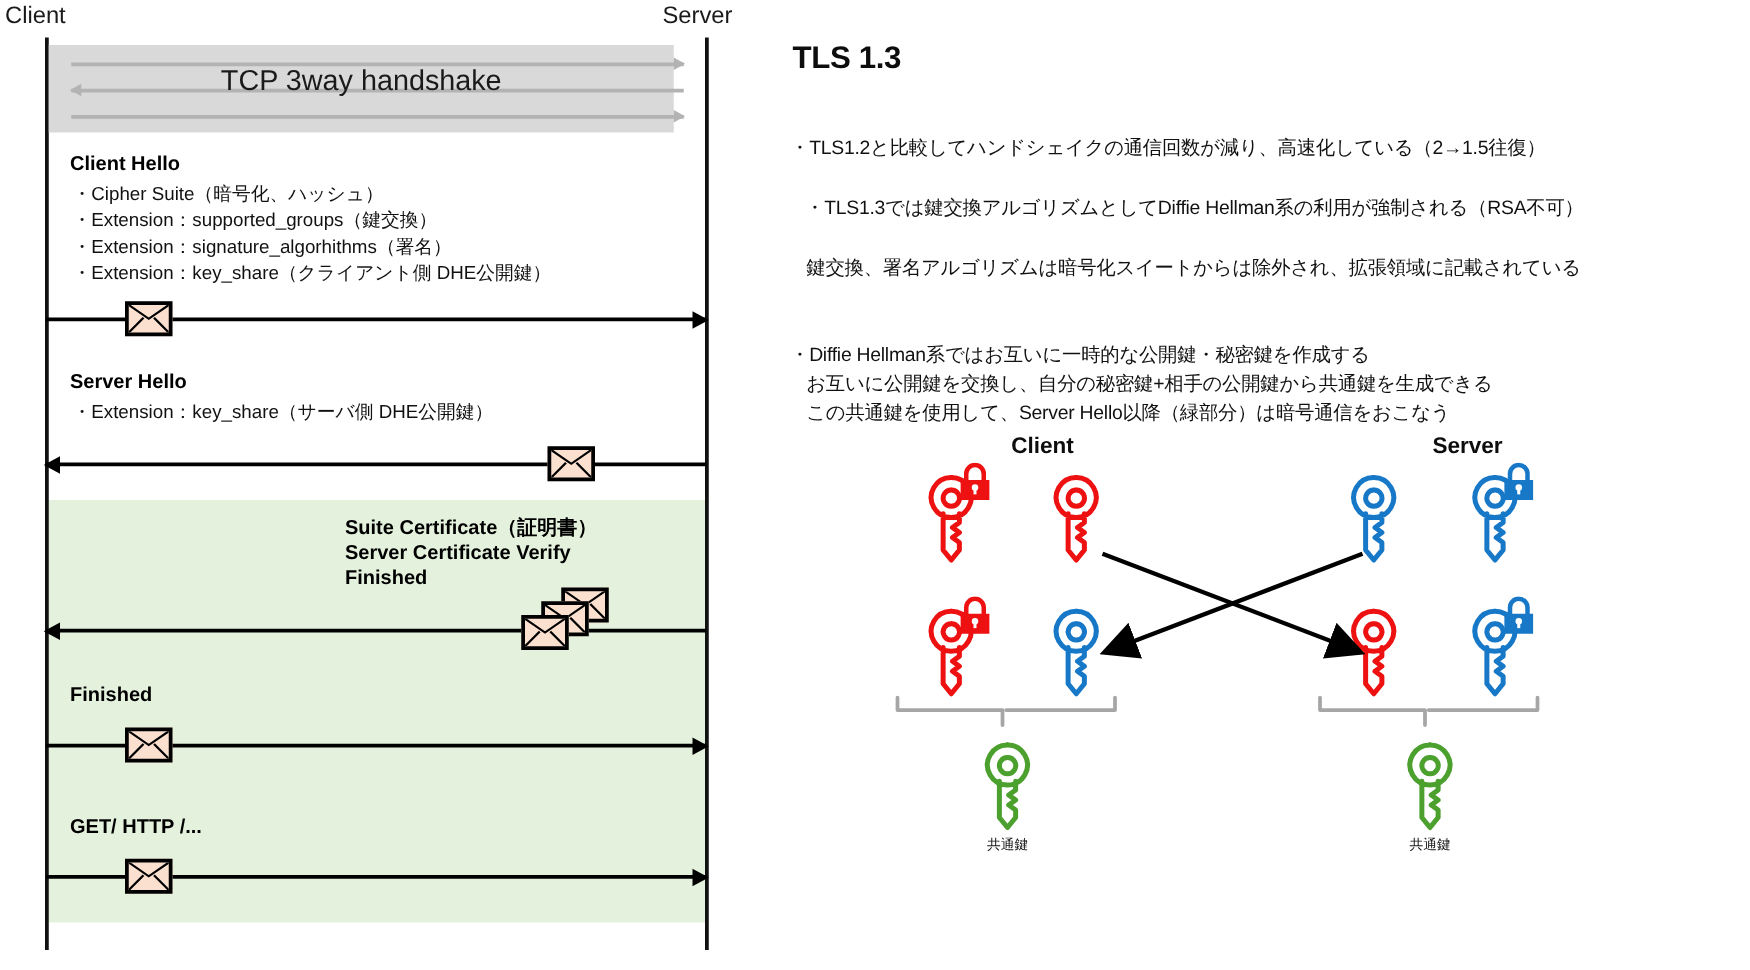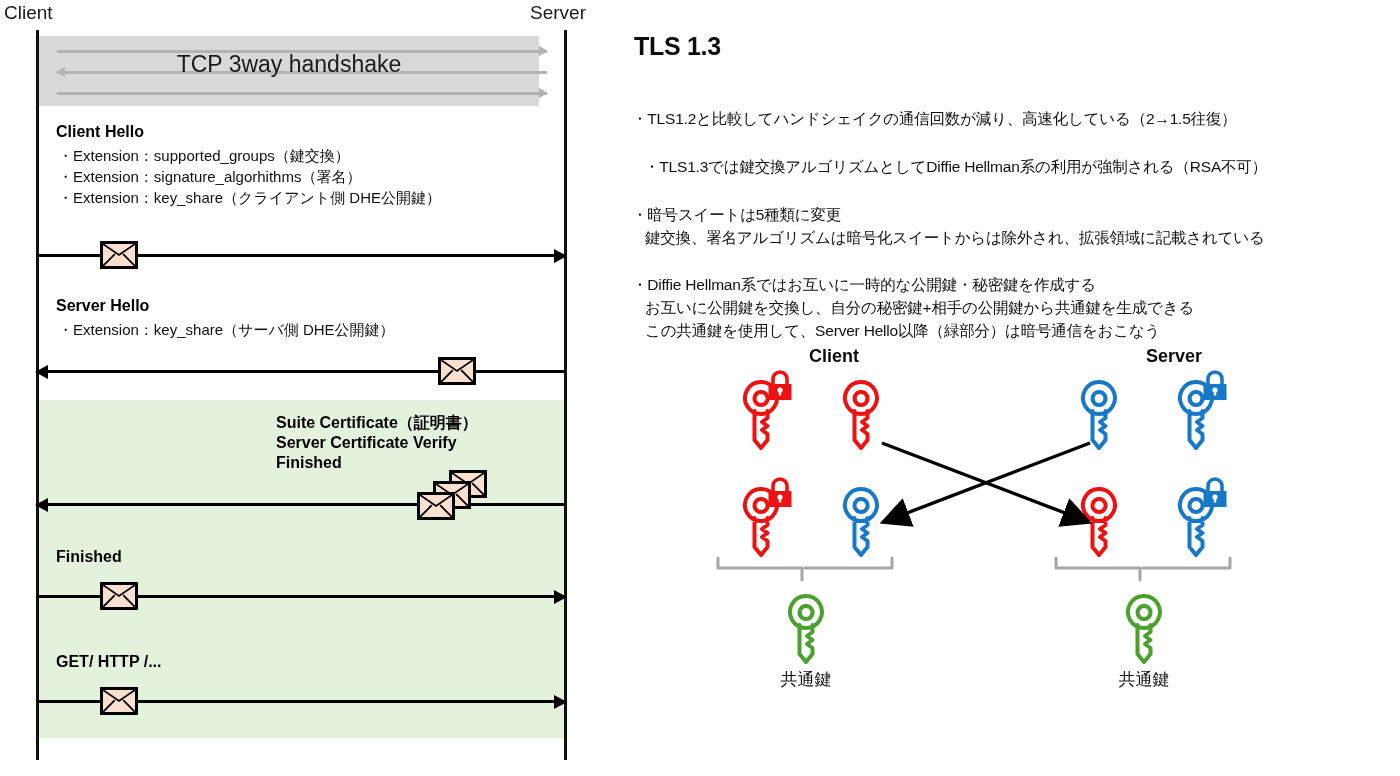--- a/index.html
+++ b/index.html
@@ -159,21 +159,21 @@
     color: #0d0d0d;
     text-align: center;
     width: 140px;
   }
   .keyicon { position: absolute; width: 56px; height: 74px; }
   .keyicon svg { display:block; width: 100%; height: 100%; }
   .lockicon { position: absolute; width: 30px; height: 32px; }
   .lockicon svg { display:block; width: 100%; height: 100%; }
   .shared-label {
     position: absolute;
-    font-size: 17px;
+    font-size: 11px;
     color: #111111;
     text-align: center;
     width: 120px;
   }
   .brace { position: absolute; }
 </style>
 </head>
 <body>
 
 <div class="abs" id="seq-panel">
@@ -188,20 +188,21 @@
 
   <div class="abs" id="tcp-box">
     <div class="tcp-arrow r" id="tcp-a1"></div>
     <div class="tcp-arrow l" id="tcp-a2"></div>
     <div class="tcp-arrow r" id="tcp-a3"></div>
     <div class="tcp-title">TCP 3way handshake</div>
   </div>
 
   <div class="msg-title" style="left:56px; top:122px;">Client Hello</div>
   <div class="msg-list" style="left:58px; top:145px;">
+    <div>・Cipher Suite（暗号化、ハッシュ）</div>
     <div>・Extension：supported_groups（鍵交換）</div>
     <div>・Extension：signature_algorhithms（署名）</div>
     <div>・Extension：key_share（クライアント側 DHE公開鍵）</div>
   </div>
   <div class="mline to-right" style="left:37px; top:254px; width:528px;"></div>
   <div class="envelope" style="left:100px; top:241px;">
     <svg viewBox="0 0 38 28" preserveAspectRatio="none">
         <path d="M0 0 L19 14 L38 0 M0 28 L14 13 M38 28 L24 13" fill="none" stroke="#000" stroke-width="2.2"></path>
       </svg>
   </div>
@@ -262,21 +263,20 @@
 
   <div class="bullet" style="top:107px;">
     <div>・TLS1.2と比較してハンドシェイクの通信回数が減り、高速化している（2→1.5往復）</div>
   </div>
 
   <div class="bullet" style="top:155px;margin-left:12px;">
     <div>・TLS1.3では鍵交換アルゴリズムとしてDiffie Hellman系の利用が強制される（RSA不可）</div>
   </div>
 
   <div class="bullet" style="top:203px;">
-    <div>・暗号スイートは5種類に変更</div>
     <div class="sub">鍵交換、署名アルゴリズムは暗号化スイートからは除外され、拡張領域に記載されている</div>
   </div>
 
   <div class="bullet" style="top:273px;">
     <div>・Diffie Hellman系ではお互いに一時的な公開鍵・秘密鍵を作成する</div>
     <div class="sub">お互いに公開鍵を交換し、自分の秘密鍵+相手の公開鍵から共通鍵を生成できる</div>
     <div class="sub">この共通鍵を使用して、Server Hello以降（緑部分）は暗号通信をおこなう</div>
   </div>
 </div>
 

